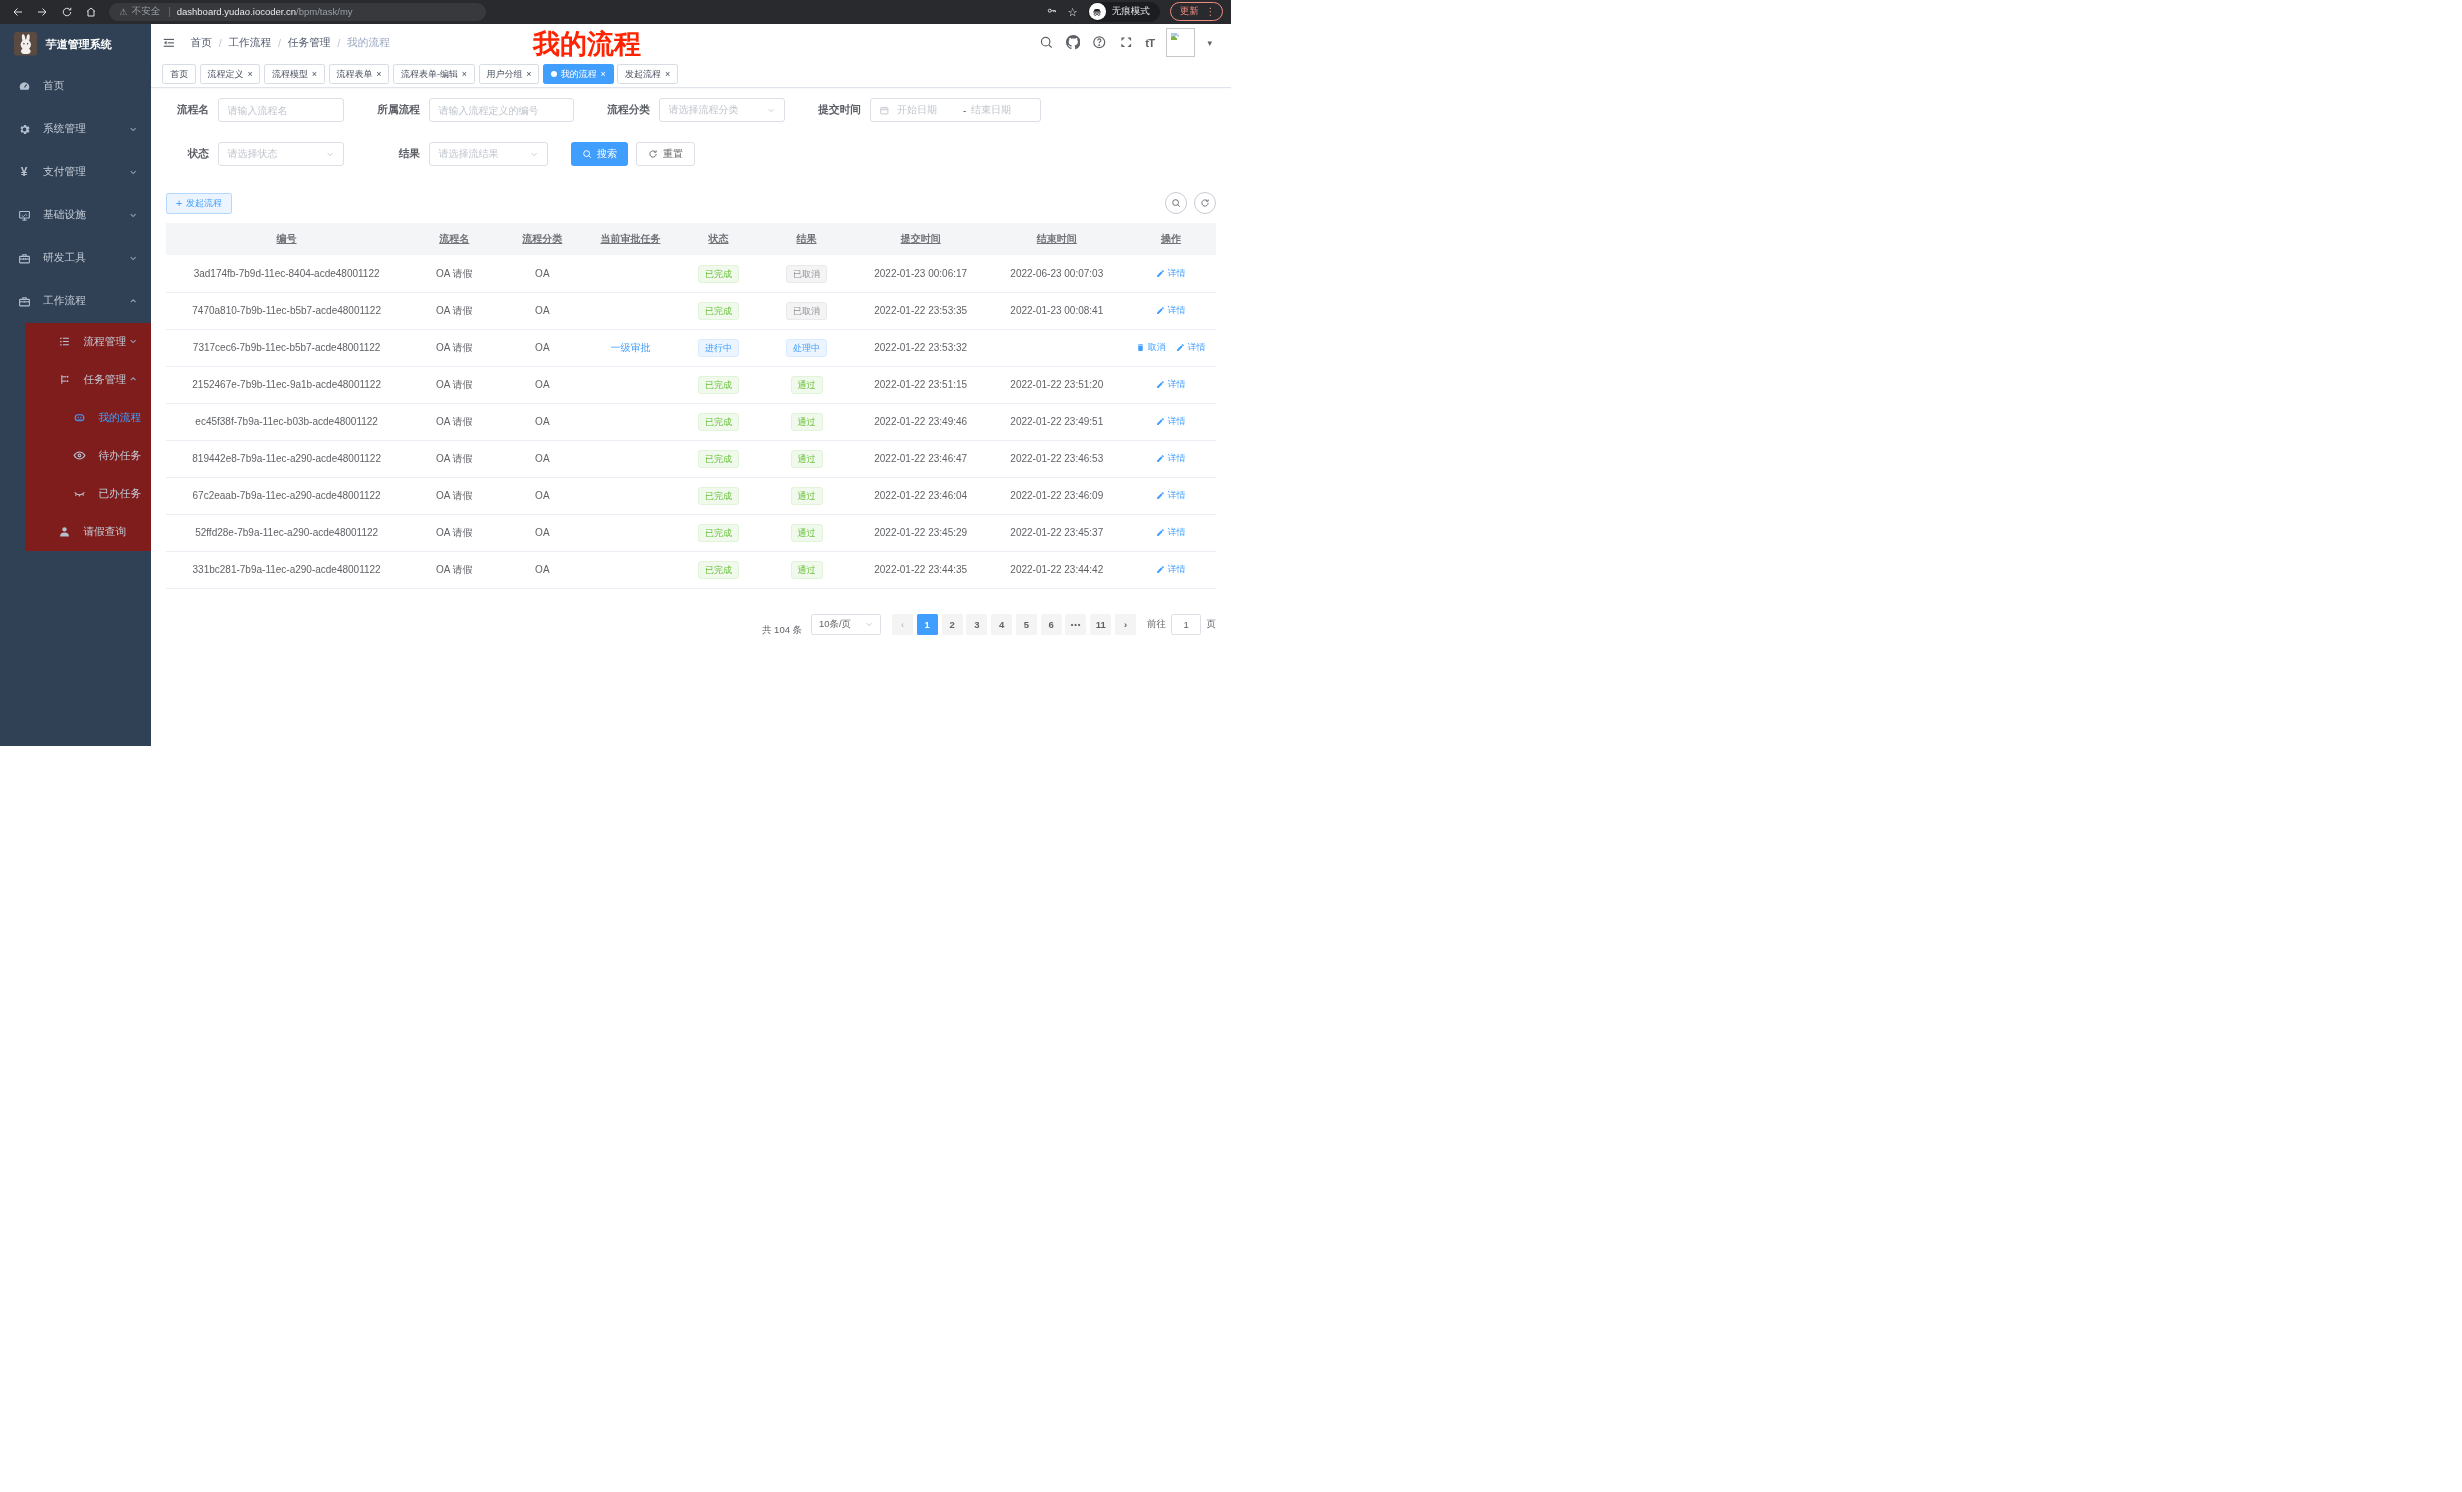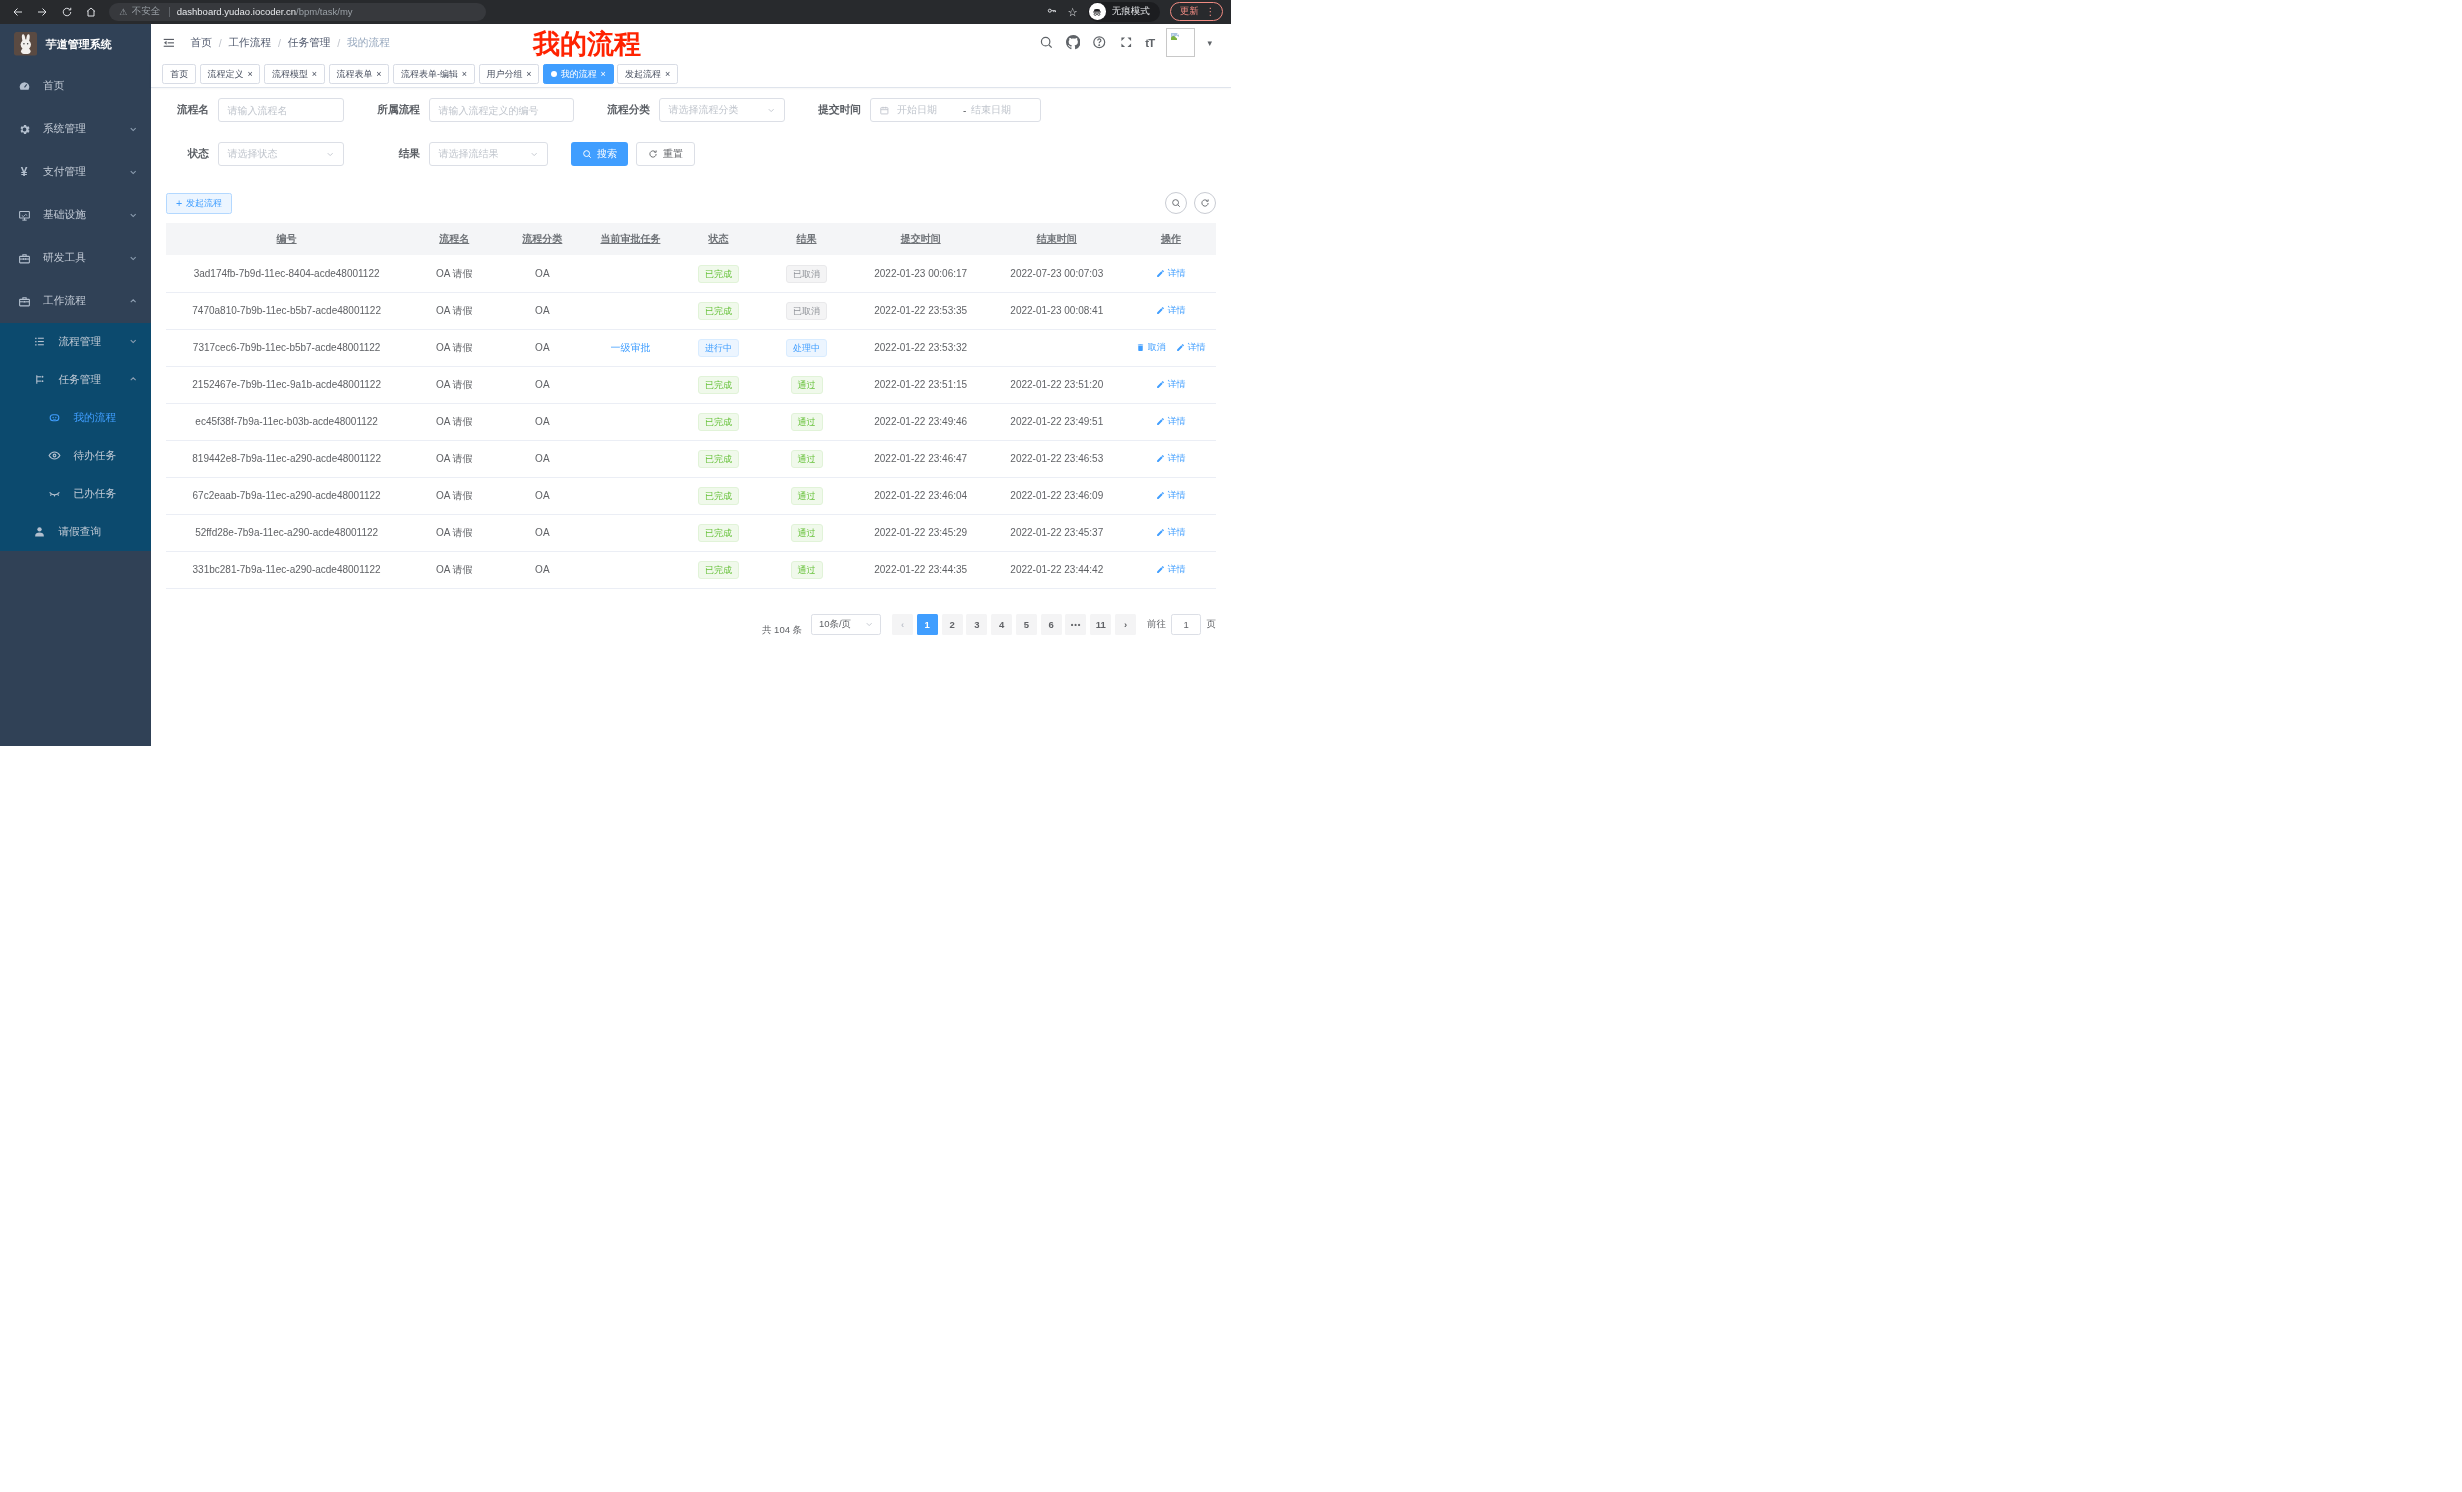--- a/index.html
+++ b/index.html
@@ -35,21 +35,21 @@
   .sidebar { width:151px; background:#304156; flex-shrink:0; color:#c3cbd6; font-size:10.7px; overflow:hidden; }
   .logo-row { height:41px; display:flex; align-items:center; padding-left:13.7px; gap:8.4px; }
   .logo-img { width:23.6px; height:23.6px; border-radius:2.3px; flex-shrink:0; }
   .app-title { color:#fff; font-weight:bold; font-size:11px; white-space:nowrap; }
   .menu-item { height:43px; display:flex; align-items:center; padding:0 13.7px 0 16.7px; cursor:pointer; white-space:nowrap; }
   .menu-item .mi { width:15px; display:flex; justify-content:center; color:#b4c0cf; flex-shrink:0; }
   .menu-item .mi svg { width:13px; height:13px; }
   .menu-item .ml { margin-left:11.4px; }
   .menu-item .chev { margin-left:auto; color:#8fa0b3; display:flex; }
   .menu-item .chev svg { width:8.4px; height:8.4px; }
-  .submenu { background:#0c4a6e; }
+  .submenu { background:#7f1d1d;margin-left:25px; }
   .menu-item.lvl2 { height:38px; padding-left:32px; }
   .menu-item.lvl3 { height:38px; padding-left:47px; }
   .menu-item.active, .menu-item.active .mi { color:#409eff; }
   .yen-glyph { font-size:12px; font-weight:bold; }
 
   
   .main { flex:1; display:flex; flex-direction:column; background:#fff; min-width:0; position:relative; }
 
   .navbar { height:38px; display:flex; align-items:center; padding:0 11.4px; position:relative; flex-shrink:0; }
   .hamburger { width:16.7px; height:16.7px; color:#5a5e66; cursor:pointer; display:flex; align-items:center; }
@@ -577,21 +577,21 @@
           </thead>
           <tbody>
               <tr>
                 <td>3ad174fb-7b9d-11ec-8404-acde48001122</td>
                 <td>OA 请假</td>
                 <td>OA</td>
                 <td></td>
                 <td><span class="tag tag-success">已完成</span></td>
                 <td><span class="tag tag-info">已取消</span></td>
                 <td>2022-01-23 00:06:17</td>
-                <td>2022-07-23 00:07:03</td>
+                <td>2022-06-23 00:07:03</td>
                 <td><span class="action-link">
                     <svg viewBox="0 0 24 24" fill="currentColor">
                       <path d="M3 17.25V21h3.75L17.8 9.94l-3.75-3.75L3 17.25zM20.71 7.04a1 1 0 0 0 0-1.41l-2.34-2.34a1 1 0 0 0-1.41 0l-1.83 1.83 3.75 3.75 1.83-1.83z"></path>
                     </svg>
                     <span>详情</span>
                   </span></td>
               </tr>
               <tr>
                 <td>7470a810-7b9b-11ec-b5b7-acde48001122</td>
                 <td>OA 请假</td>

